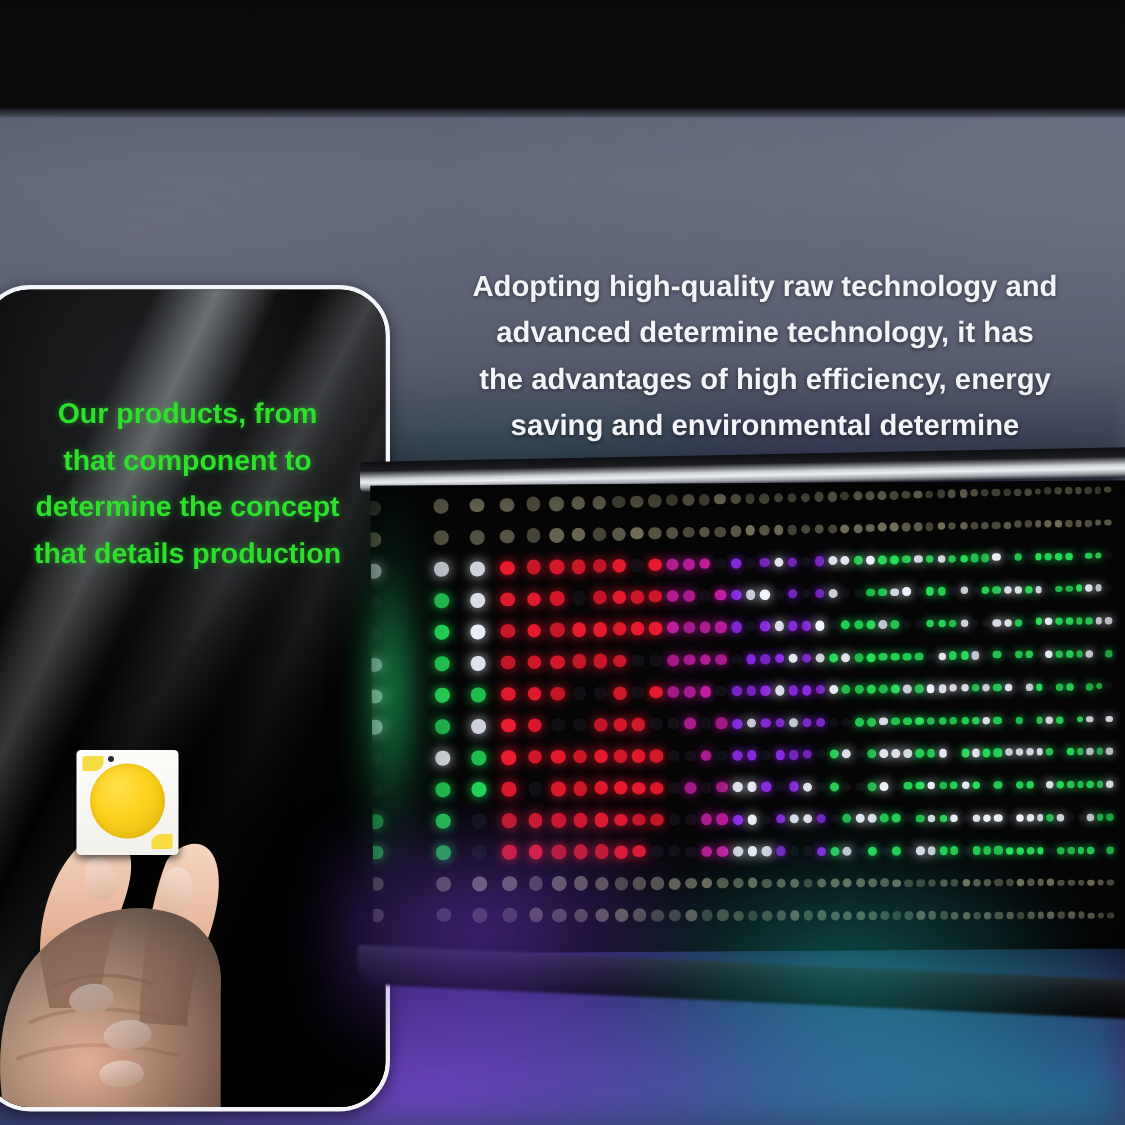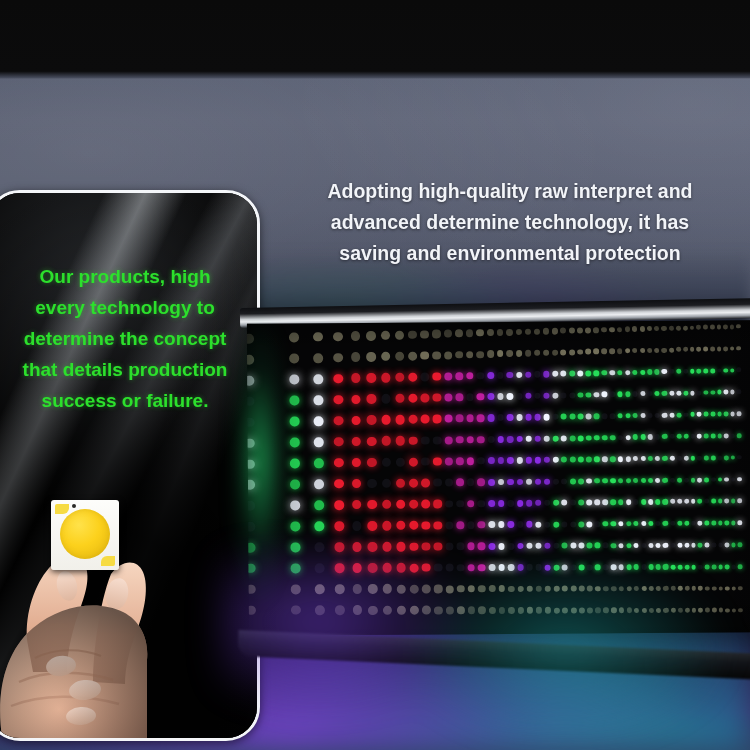--- a/index.html
+++ b/index.html
@@ -963,23 +963,24 @@
     </div>
     <div class="led-leftglow"></div>
     <div class="led-bezel-bottom"></div>
     <div class="led-halo"></div>
   </div>
 
   <div class="bg-glow"></div>
 
 
   <div class="body-copy">
-    <div class="body-line">Adopting high-quality raw interpret and</div>
+    <div class="body-line">Adopting high-quality raw technology and</div>
     <div class="body-line">advanced determine technology, it has</div>
-    <div class="body-line">saving and environmental protection</div>
+    <div class="body-line">the advantages of high efficiency, energy</div>
+    <div class="body-line">saving and environmental determine</div>
   </div>
 
   <div class="inset-panel">
     <div class="inset-bg"></div>
 
     <div class="hand-wrap">
       <svg class="hand-svg" width="268" height="300" viewBox="0 0 268 300">
         <defs>
           <linearGradient id="skinA" x1="0" y1="0" x2="1" y2="1">
             <stop offset="0%" stop-color="#f3cdb5"></stop>
@@ -1024,21 +1025,20 @@
 
       <div class="chip">
         <div class="chip-pad-a"></div>
         <div class="chip-pad-b"></div>
         <div class="chip-dot"></div>
         <div class="chip-dome"></div>
       </div>
     </div>
 
     <div class="inset-quote">
-      <div class="quote-line">Our products, high</div>
-      <div class="quote-line">every technology to</div>
+      <div class="quote-line">Our products, from</div>
+      <div class="quote-line">that component to</div>
       <div class="quote-line">determine the concept</div>
       <div class="quote-line">that details production</div>
-      <div class="quote-line">success or failure.</div>
     </div>
   </div>
 
 </div>
 
 </body></html>

